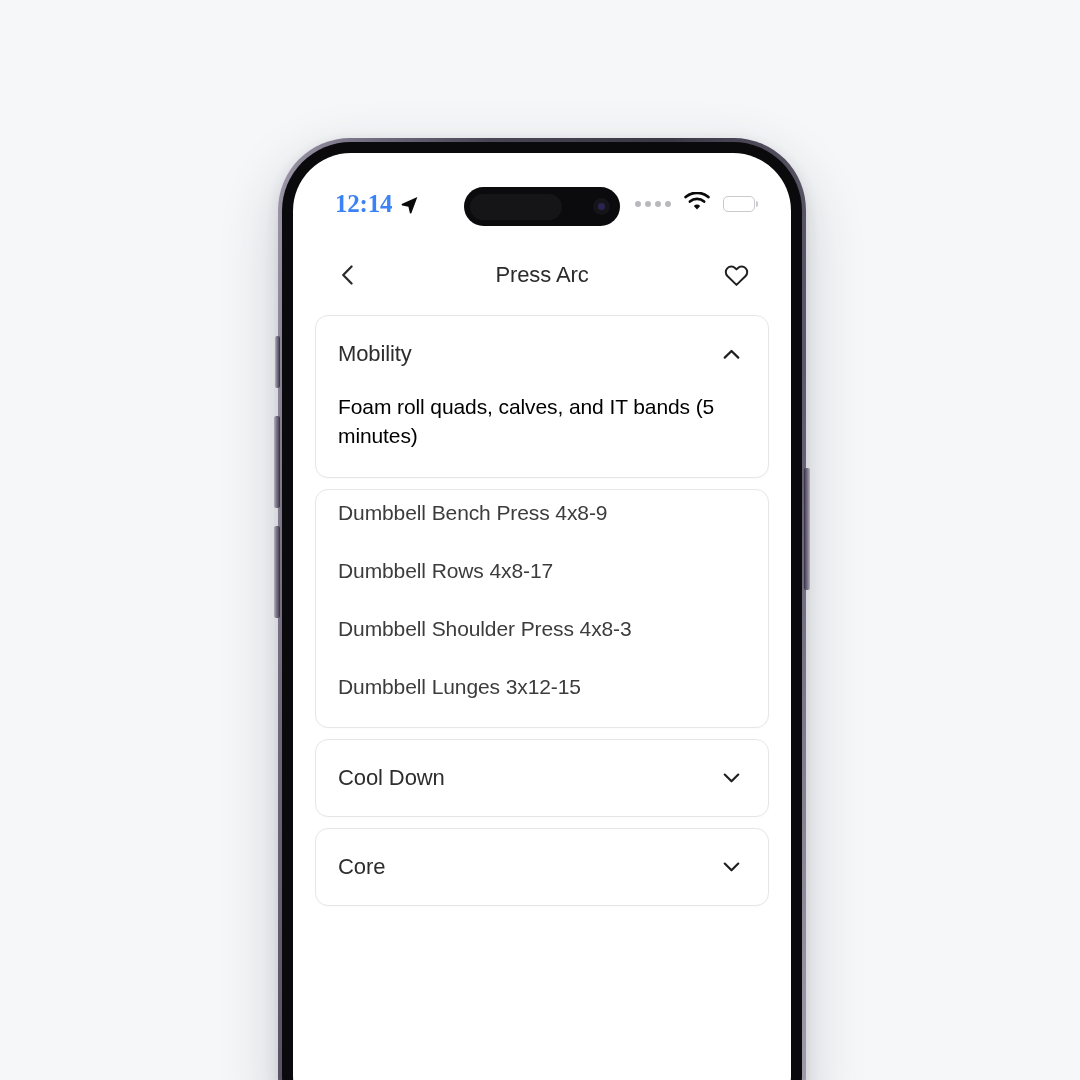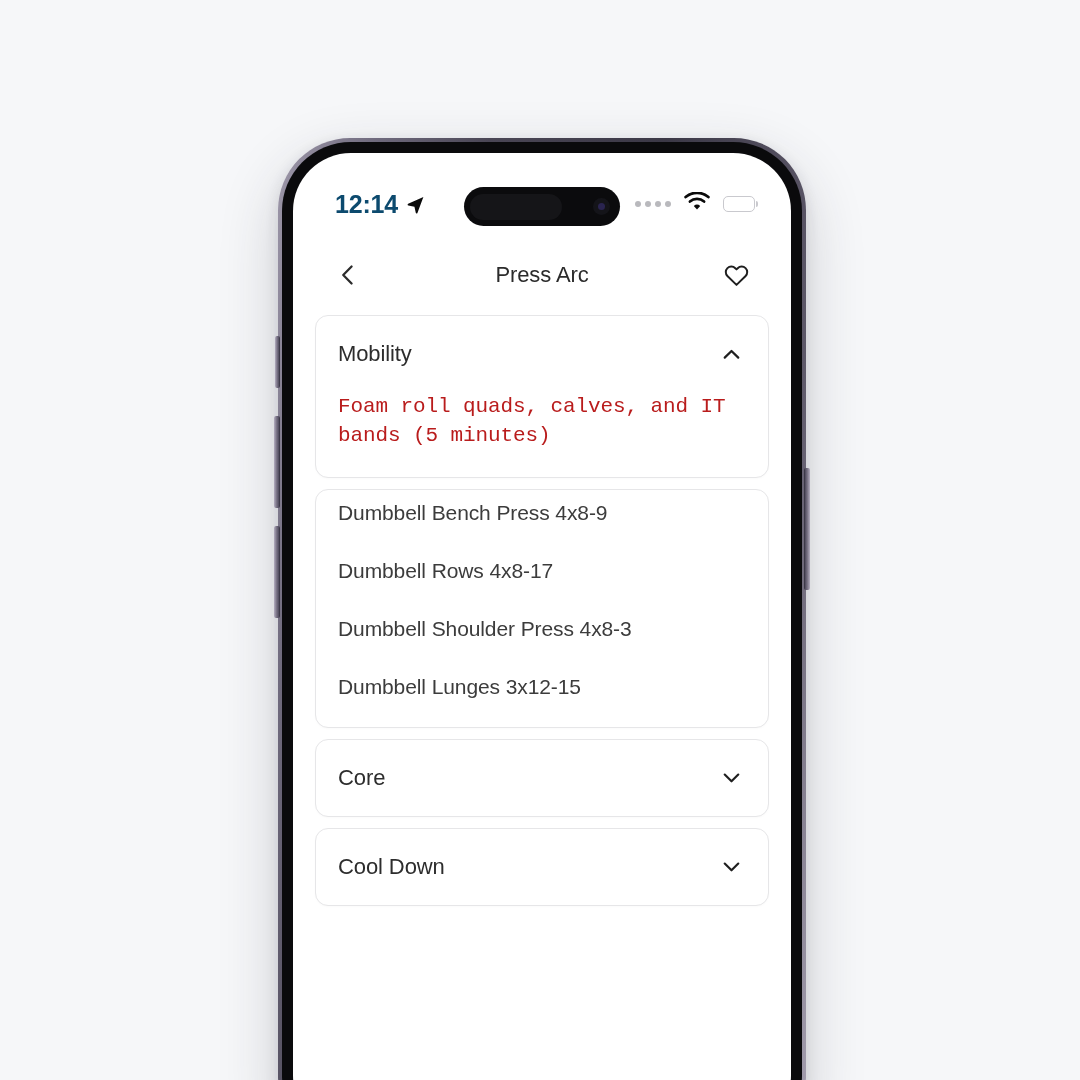--- a/index.html
+++ b/index.html
@@ -73,22 +73,23 @@
 
   #status-time-group {
     display: flex;
     align-items: center;
     gap: 7px;
   }
 
   #status-time {
     font-size: 25px;
     font-weight: bold;
-    color: #0c4a6e;
+    color: #3b82f6;
     letter-spacing: -0.2px;
+    font-family: Liberation Serif, serif;
   }
 
   #location-arrow-icon { display: block; }
 
   #status-right-group {
     display: flex;
     align-items: center;
     gap: 12px;
   }
 
@@ -209,23 +210,22 @@
     text-align: right;
   }
 
   .chevron-icon { display: block; flex: 0 0 auto; }
 
   .section-body { padding: 0 22px 26px 22px; }
 
   .section-text {
     font-size: 21px;
     line-height: 1.40;
-    color: #b91c1c;
+    color: #000000;
     letter-spacing: -0.1px;
-    font-family: Liberation Mono, monospace;
   }
 
   .exercise-list { list-style: none; }
   .exercise-item {
     font-size: 21px;
     color: #3c3c3c;
     letter-spacing: -0.1px;
     padding: 11px 0 23px 0;
   }
   .exercise-item:last-child { padding-bottom: 2px; }
@@ -311,31 +311,31 @@
               <ul class="exercise-list">
                 <li class="exercise-item">Dumbbell Bench Press 4x8-9</li>
                 <li class="exercise-item">Dumbbell Rows 4x8-17</li>
                 <li class="exercise-item">Dumbbell Shoulder Press 4x8-3</li>
                 <li class="exercise-item">Dumbbell Lunges 3x12-15</li>
               </ul>
             </div>
           </div>
           <div class="section-card">
             <div class="section-header">
+              <span class="section-title">Cool Down</span>
+              <svg class="chevron-icon" width="25" height="25" viewBox="0 0 24 24">
+                <path d="M5.5 9.2 12 15.6 18.5 9.2" stroke="#1f1f1f" stroke-width="2.1" fill="none" stroke-linecap="round" stroke-linejoin="round"></path>
+              </svg>
+            </div>
+          </div>
+          <div class="section-card">
+            <div class="section-header">
               <span class="section-title">Core</span>
               <svg class="chevron-icon" width="25" height="25" viewBox="0 0 24 24">
                 <path d="M5.5 9.2 12 15.6 18.5 9.2" stroke="#1f1f1f" stroke-width="2.1" fill="none" stroke-linecap="round" stroke-linejoin="round"></path>
               </svg>
             </div>
           </div>
-          <div class="section-card">
-            <div class="section-header">
-              <span class="section-title">Cool Down</span>
-              <svg class="chevron-icon" width="25" height="25" viewBox="0 0 24 24">
-                <path d="M5.5 9.2 12 15.6 18.5 9.2" stroke="#1f1f1f" stroke-width="2.1" fill="none" stroke-linecap="round" stroke-linejoin="round"></path>
-              </svg>
-            </div>
-          </div>
         </div>
 
     </div>
   </div>
 </div>
 
 </body></html>

